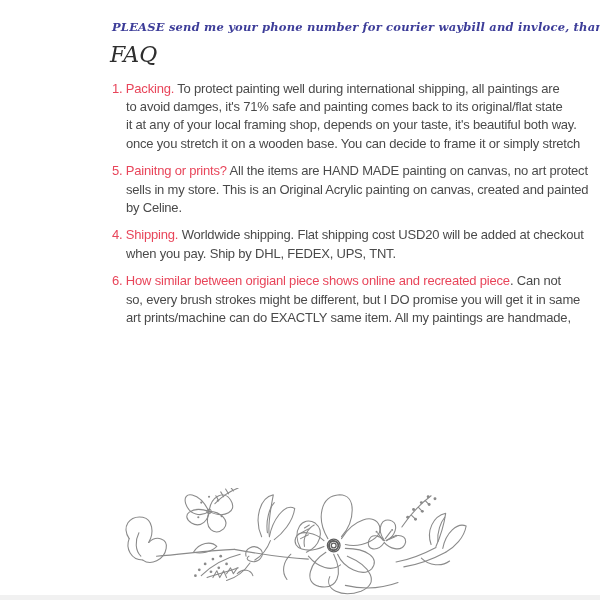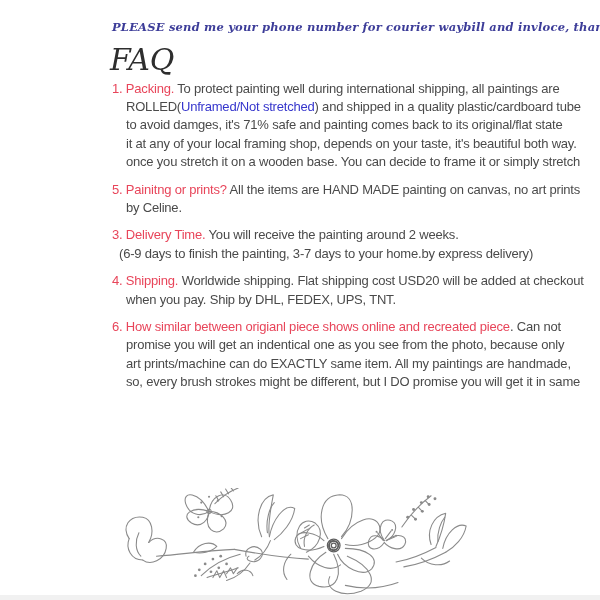--- a/index.html
+++ b/index.html
@@ -8,21 +8,21 @@
     font-family:"Liberation Sans", sans-serif; overflow:hidden;
   }
   .note {
     position:absolute; top:20px; left:112px; width:460px;
     font-family:"DejaVu Serif", serif; font-style:italic; font-weight:bold;
     font-size:11.5px; letter-spacing:0.2px; color:#3d3d99; white-space:nowrap;
   }
   .faq-title {
     position:absolute; top:42px; left:110px; margin:0;
     font-family:"DejaVu Serif", serif; font-style:italic; font-weight:normal;
-    font-size:30px; color:#2e2e2e;
+    font-size:22px; color:#2e2e2e;
   }
   .content {
     position:absolute; top:80px; left:112px; width:460px;
     font-size:13px; line-height:18.2px; letter-spacing:-0.2px; color:#4a4a4a;
   }
   .item { margin-bottom:9.5px; }
   .line { white-space:nowrap; }
   .line.indent { padding-left:14px; }
   .line.small-indent { padding-left:7px; }
   .red  { color:#e8455a; }
@@ -44,49 +44,44 @@
 <div class="page">
 
   <div class="note">PLEASE send me your phone number for courier waybill and invloce, thank you.</div>
 
   <h1 class="faq-title">FAQ</h1>
 
   <div class="content">
 
     <div class="item">
       <div class="line"><span class="red">1. Packing.</span> <span>To protect painting well during international shipping, all paintings are</span></div>
-      <div class="line indent"><span>ROLLED(</span><span class="blue">Unframed/Not stretched</span><span>) and shipped in a quality plastic/cardboard tube</span></div>
       <div class="line indent">to avoid damges, it's 71% safe and painting comes back to its original/flat state</div>
       <div class="line indent">it at any of your local framing shop, depends on your taste, it's beautiful both way.</div>
       <div class="line indent">once you stretch it on a wooden base. You can decide to frame it or simply stretch</div>
     </div>
 
     <div class="item">
-      <div class="line"><span class="red">5. Painitng or prints?</span> <span>All the items are HAND MADE painting on canvas, no art prints</span></div>
+      <div class="line"><span class="red">5. Painitng or prints?</span> <span>All the items are HAND MADE painting on canvas, no art protect</span></div>
+      <div class="line indent">sells in my store. This is an Original Acrylic painting on canvas, created and painted</div>
       <div class="line indent">by Celine.</div>
     </div>
 
-    <div class="item">
-      <div class="line"><span class="red">3. Delivery Time.</span> <span>You will receive the painting around 2 weeks.</span></div>
-      <div class="line small-indent">(6-9 days to finish the painting, 3-7 days to your home.by express delivery)</div>
-    </div>
 
     <div class="item">
       <div class="line"><span class="red">4. Shipping.</span> <span>Worldwide shipping. Flat shipping cost USD20 will be added at checkout</span></div>
       <div class="line indent">when you pay. Ship by DHL, FEDEX, UPS, TNT.</div>
     </div>
 
     <div class="item">
     </div>
 
     <div class="item">
       <div class="line"><span class="red">6. How similar between origianl piece shows online and recreated piece</span><span>. Can not</span></div>
-      <div class="line indent">promise you will get an indentical one as you see from the photo, because only</div>
+      <div class="line indent">so, every brush strokes might be different, but I DO promise you will get it in same</div>
       <div class="line indent">art prints/machine can do EXACTLY same item. All my paintings are handmade,</div>
-      <div class="line indent">so, every brush strokes might be different, but I DO promise you will get it in same</div>
     </div>
 
   </div>
 
   <svg class="floral" viewBox="0 0 380 115" aria-hidden="true">
 
     <g>
       <path d="M30,52 C22,40 30,28 44,30 C54,32 56,46 50,56"></path>
       <path d="M50,56 C58,48 70,52 68,62 C66,74 52,80 44,74"></path>
       <path d="M30,52 C26,62 32,74 44,74"></path>

